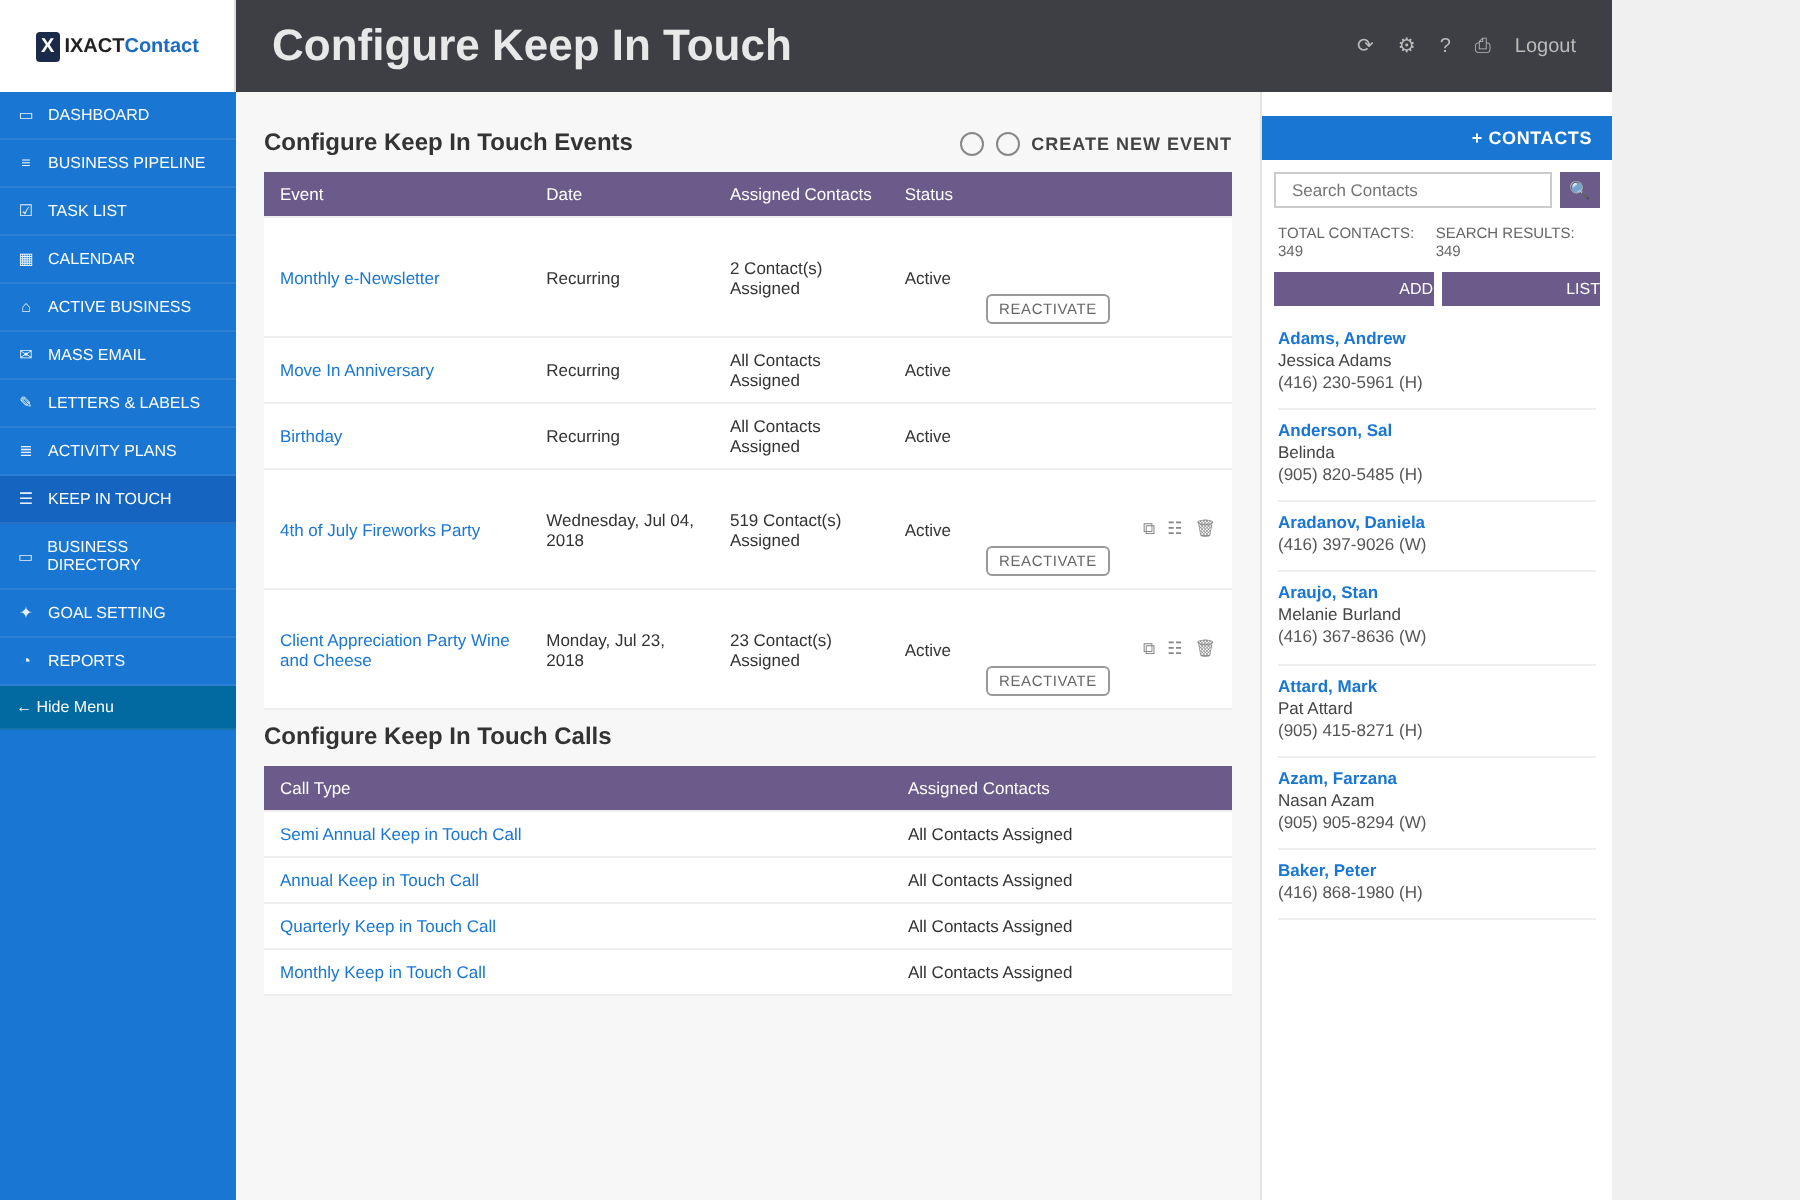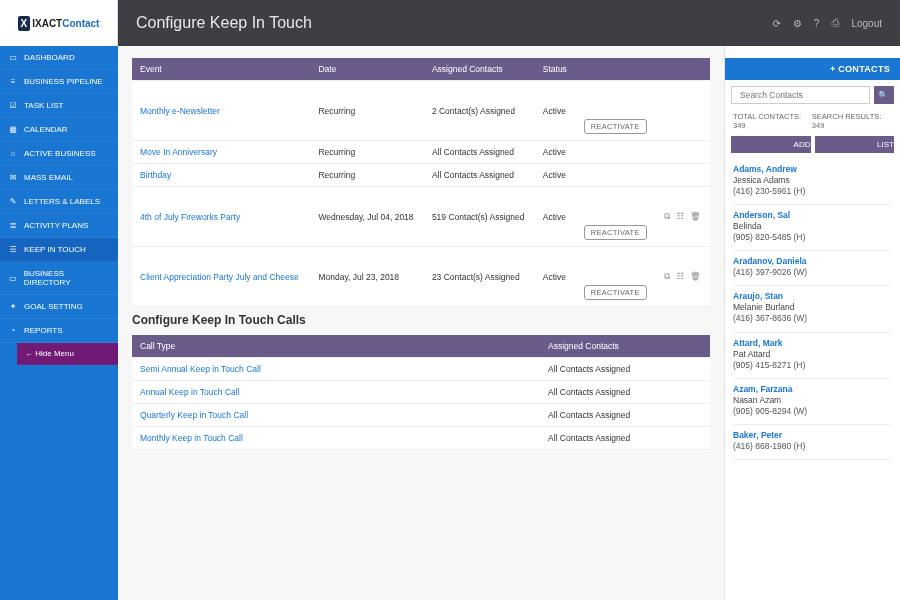--- a/index.html
+++ b/index.html
@@ -1,38 +1,38 @@
 <!DOCTYPE html>
 <html><head>
 <meta charset="utf-8">
 <style>
   * { box-sizing: border-box; margin: 0; padding: 0; }
   body { font-family: Arial, Helvetica, sans-serif; font-size: 10px; background: #f0f0f0; color: #333; }
-  .app { width: 900px; height: 600px; display: flex; flex-direction: column; overflow: hidden; background: #fff; }
+  .app { width: 806px; height: 600px; display: flex; flex-direction: column; overflow: hidden; background: #fff; }
 
   
   .header { display: flex; height: 46px; }
   .logo-box { width: 118px; background: #fff; display: flex; align-items: center; justify-content: center; border-right: 1px solid #ddd; }
   .logo { font-weight: bold; font-size: 10px; color: #222; }
   .logo .mark { display: inline-block; background: #1a2a4a; color: #fff; padding: 2px 3px; border-radius: 2px; margin-right: 2px; font-size: 10px; }
   .logo .blue { color: #1a6cc0; }
   .title-bar { flex: 1; background: #3d3f44; color: #e8e8e8; display: flex; align-items: center; padding: 0 18px; justify-content: space-between; }
-  .title-bar h1 { font-size: 16px; font-weight: 400; }
+  .title-bar h1 { font-size: 22px; font-weight: 700; }
   .title-bar .tools { display: flex; gap: 12px; align-items: center; font-size: 10px; }
   .tool-ico { color: #bbb; cursor: pointer; }
 
   
   .body { flex: 1; display: flex; min-height: 0; }
 
   
   .sidebar { width: 118px; background: #1976d2; color: #fff; display: flex; flex-direction: column; font-size: 8px; }
   .side-item { display: flex; align-items: center; gap: 6px; padding: 7px 8px; cursor: pointer; border-bottom: 1px solid rgba(255,255,255,0.08); }
   .side-item.active { background: #1565c0; }
   .side-ico { width: 10px; text-align: center; opacity: .9; }
-  .side-item.hide { background: #701a75; font-size: 8px; padding: 6px 8px; margin-left: 17px; }
+  .side-item.hide { background: #0369a1; font-size: 8px; padding: 6px 8px; }
 
   
   .main { flex: 1; display: flex; min-width: 0; background: #f7f7f8; }
   .content { flex: 1; padding: 12px 14px; overflow-y: auto; }
   .content h2 { font-size: 12px; font-weight: 600; margin: 6px 0 8px; color: #333; }
 
   .section-top { display: flex; justify-content: space-between; align-items: center; }
   .create-link { font-size: 9px; font-weight: 700; color: #444; letter-spacing: .5px; cursor: pointer; display: flex; align-items: center; gap: 6px; }
   .create-link .circ { display:inline-block; width:12px; height:12px; border:1px solid #888; border-radius:50%; }
 
@@ -134,20 +134,28 @@
           <span>REPORTS</span>
         </div>
       <div class="side-item hide">
           <span>← Hide Menu</span>
         </div>
     </div>
 
     <div class="main">
       <div class="content">
 
+        <div class="section-top">
+          <h2>Configure Keep In Touch Events</h2>
+          <span class="create-link">
+            <span class="circ"></span>
+            <span class="circ"></span>
+            <span>CREATE NEW EVENT</span>
+          </span>
+        </div>
         <table>
           <thead>
             <tr>
               <th>Event</th>
               <th>Date</th>
               <th>Assigned Contacts</th>
               <th>Status</th>
               <th></th>
                 <th></th>
             </tr>
@@ -185,21 +193,21 @@
                 <td><span class="pill">REACTIVATE</span></td>
                 <td>
                   <span class="row-icons">
                     <span>⧉</span>
                     <span>☷</span>
                     <span>🗑</span>
                   </span>
                 </td>
               </tr>
               <tr>
-                <td class="link">Client Appreciation Party July and Cheese</td>
+                <td class="link">Client Appreciation Party Wine and Cheese</td>
                 <td>Monday, Jul 23, 2018</td>
                 <td>23 Contact(s) Assigned</td>
                 <td>Active</td>
                 <td><span class="pill">REACTIVATE</span></td>
                 <td>
                   <span class="row-icons">
                     <span>⧉</span>
                     <span>☷</span>
                     <span>🗑</span>
                   </span>

